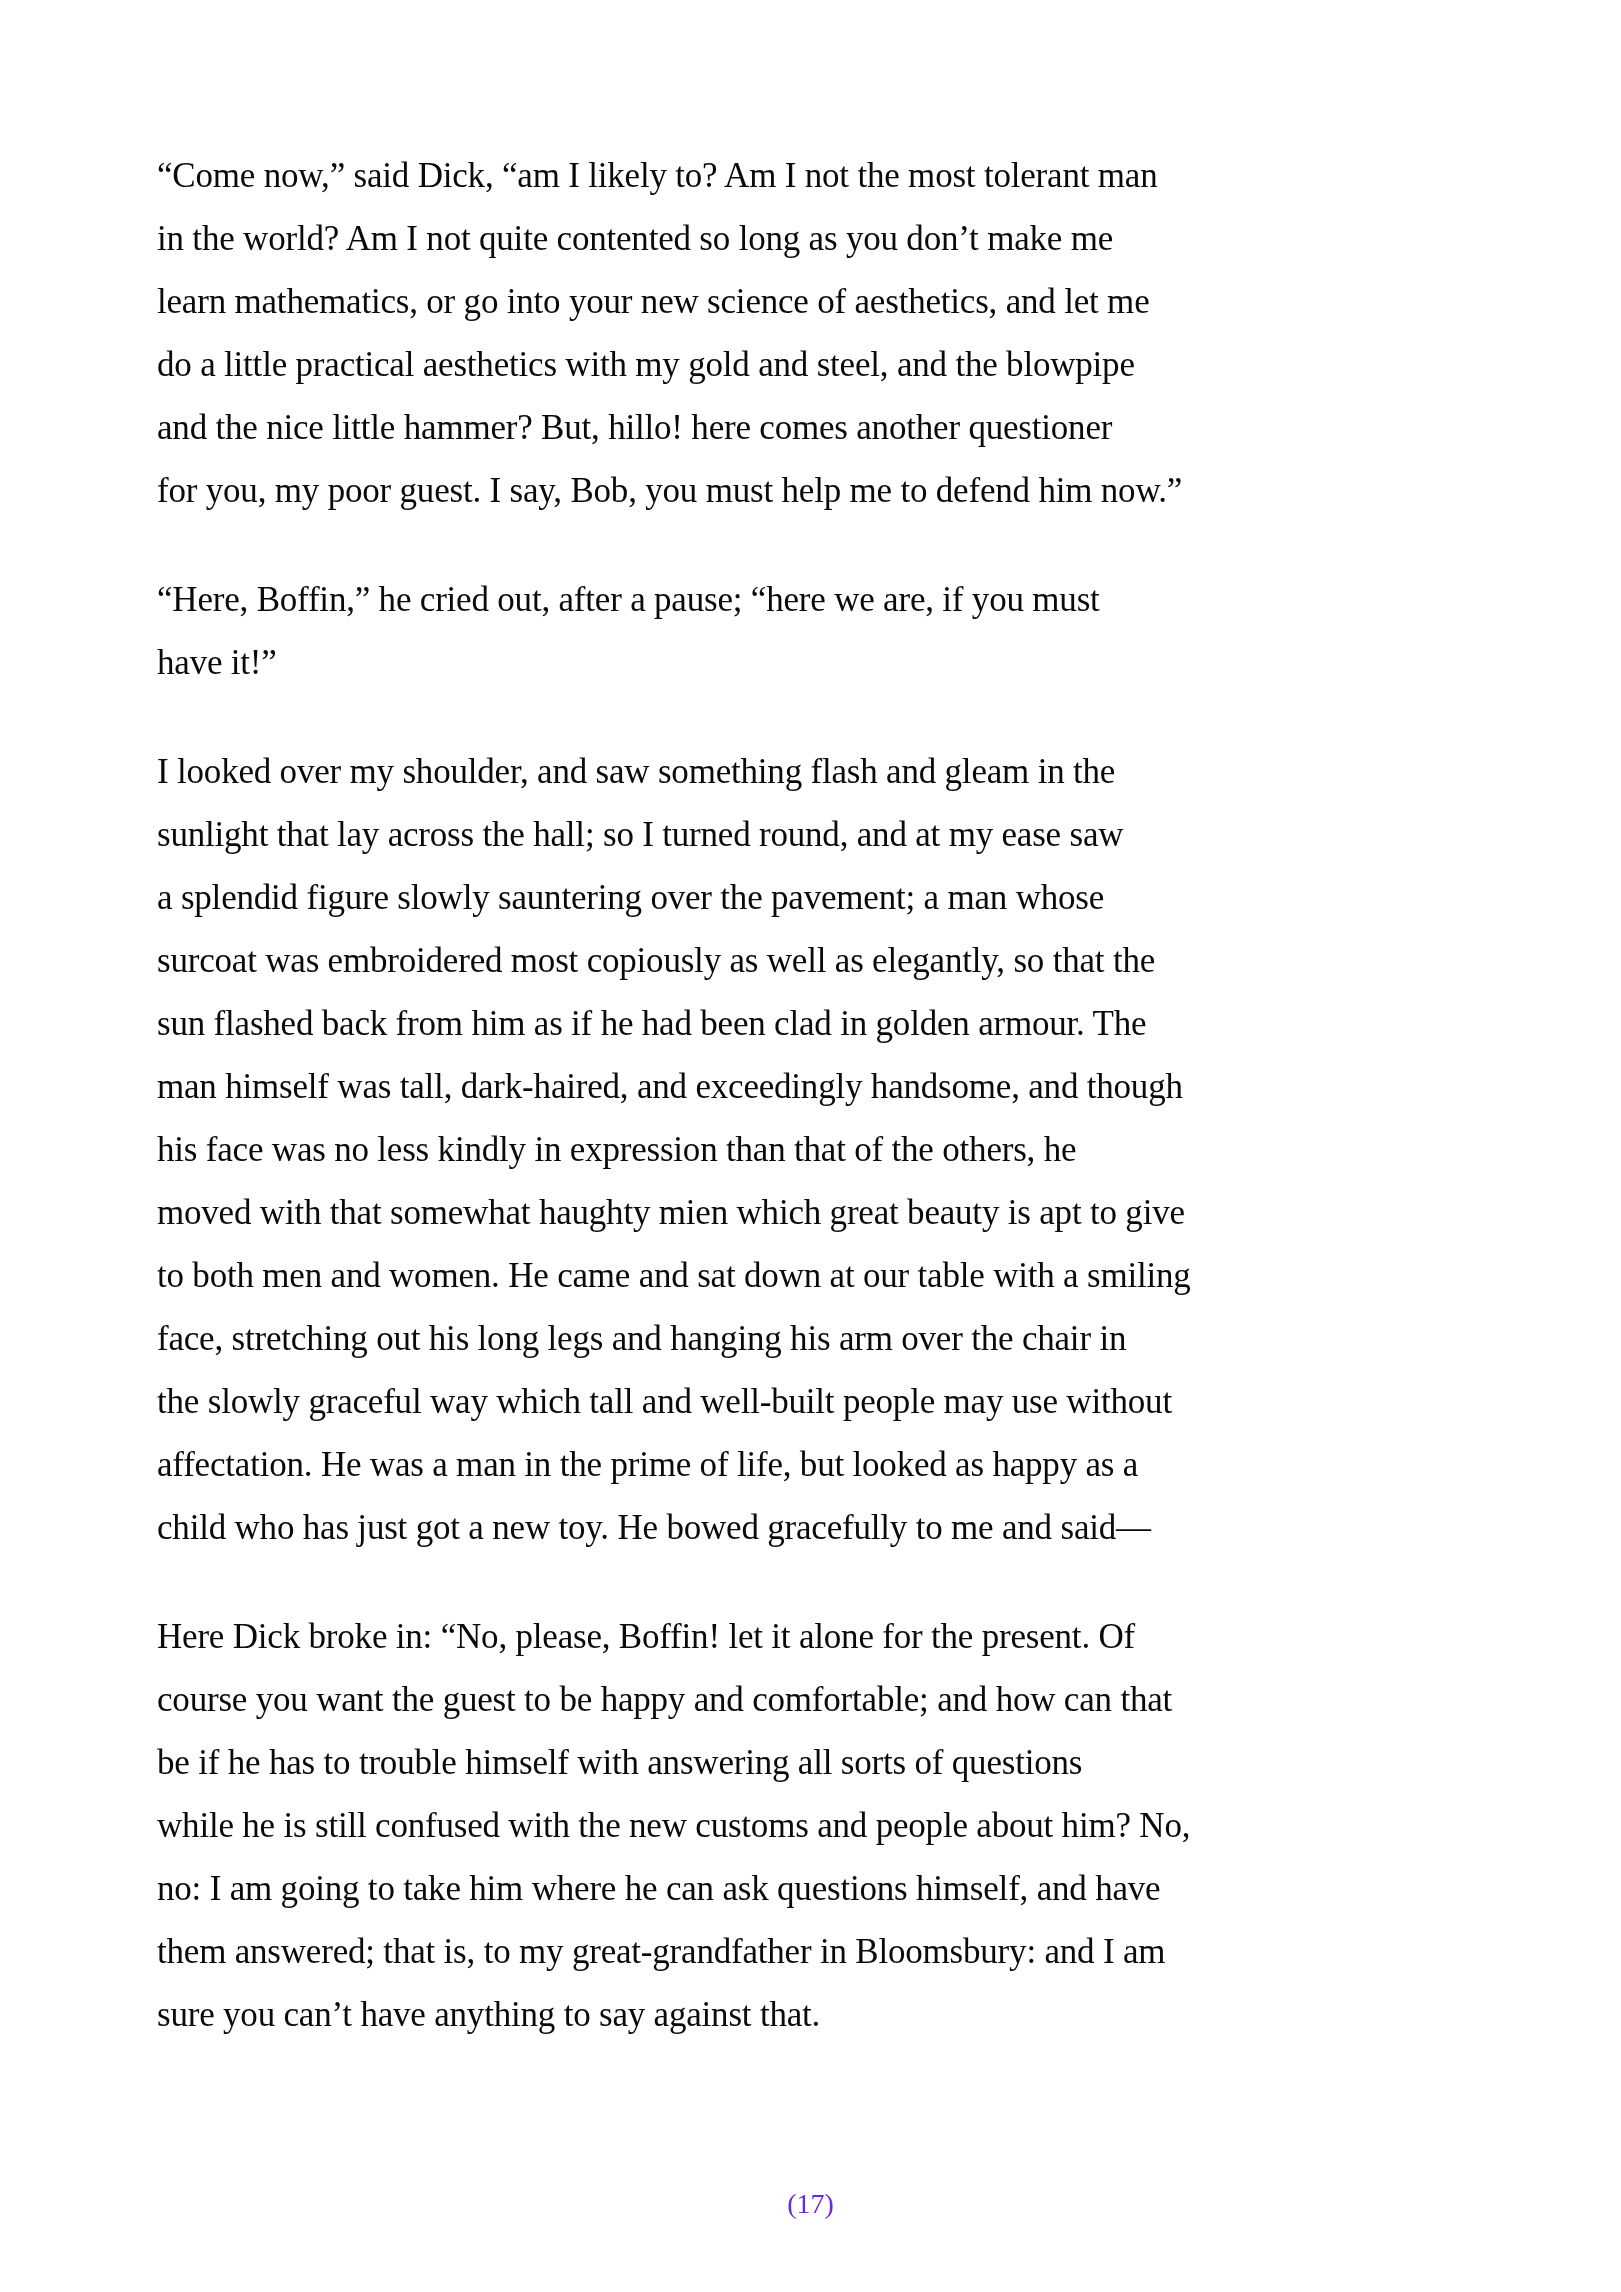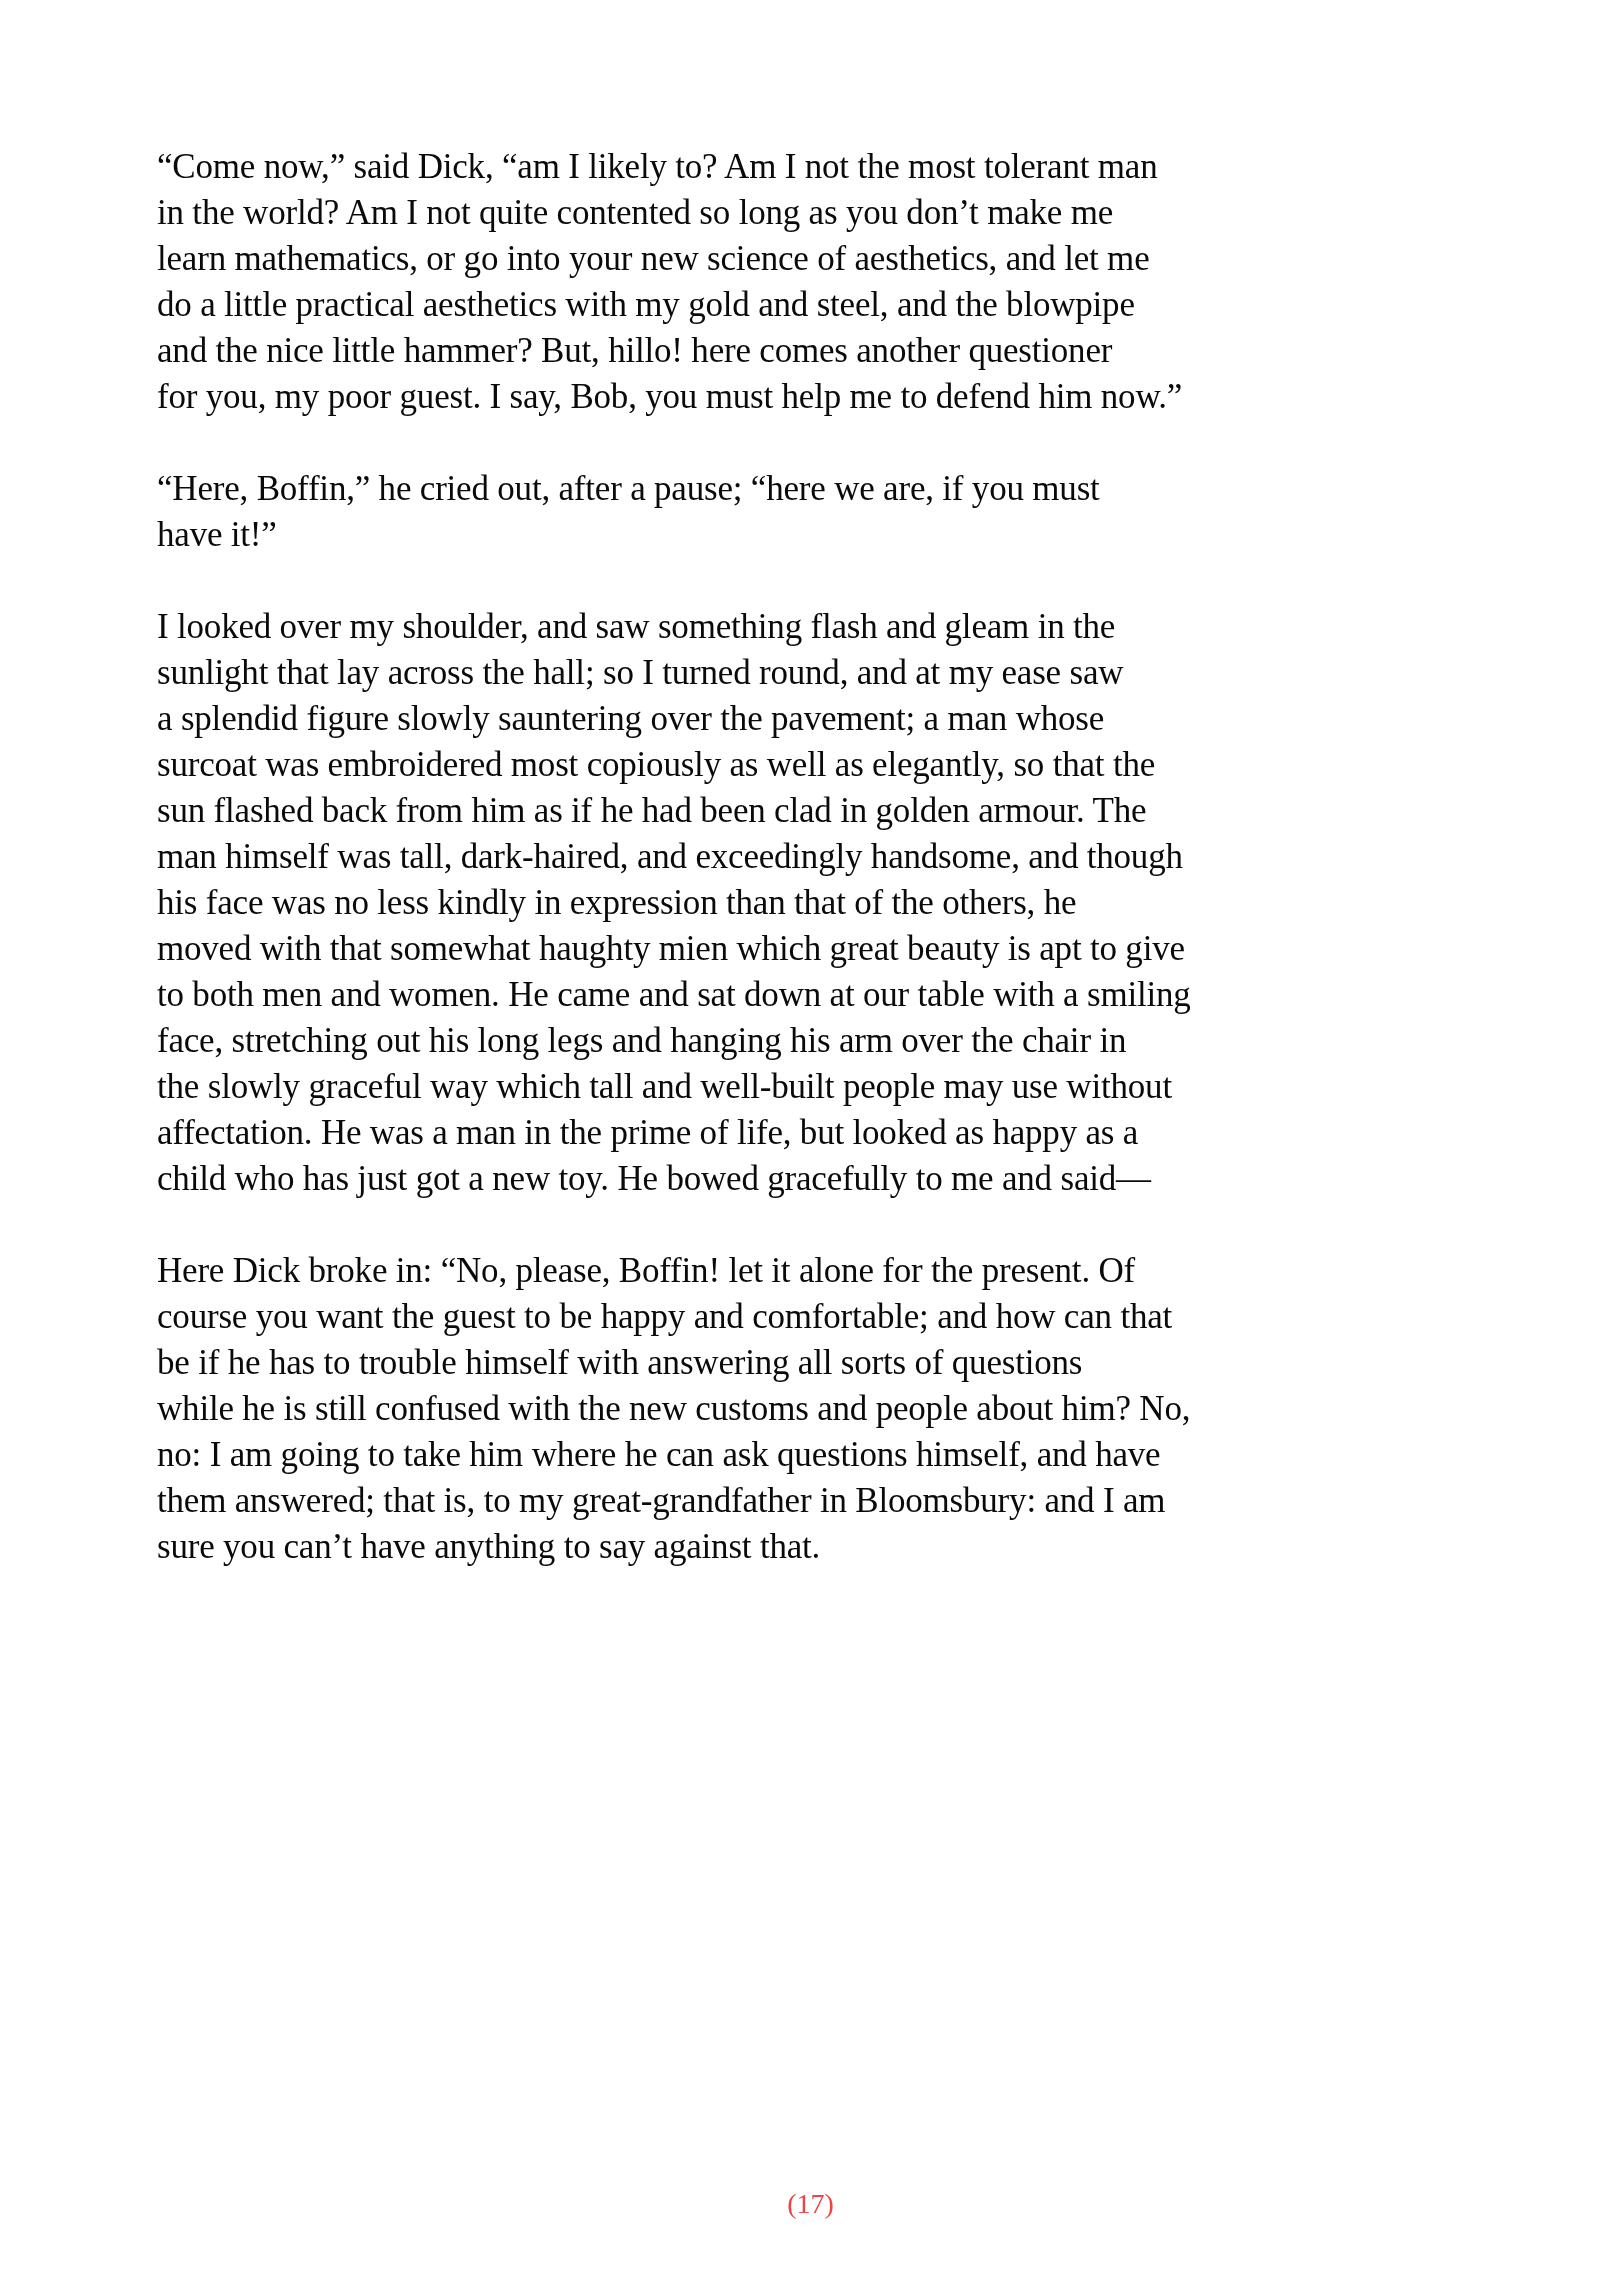--- a/index.html
+++ b/index.html
@@ -18,36 +18,36 @@
   }
   .text-block {
     position: absolute;
     left: 157px;
     top: 144px;
     width: 1274px;
   }
   .para {
     margin: 0 0 46px 0;
     font-size: 35px;
-    line-height: 46px;
+    line-height: 63px;
     letter-spacing: -0.2px;
     white-space: pre-line; 
     text-align: left;
   }
   .page-footer {
     position: absolute;
     top: 2186px;
     left: 0;
     width: 100%;
     text-align: center;
   }
   .page-number {
     font-size: 28px;
     line-height: 35px;
-    color: #ef4444;
+    color: #6d28d9;
   }
 </style>
 </head>
 <body>
 
 <div class="page">
   <main class="text-block">
     <p class="para">“Come now,” said Dick, “am I likely to? Am I not the most tolerant man
 in the world? Am I not quite contented so long as you don’t make me
 learn mathematics, or go into your new science of aesthetics, and let me

